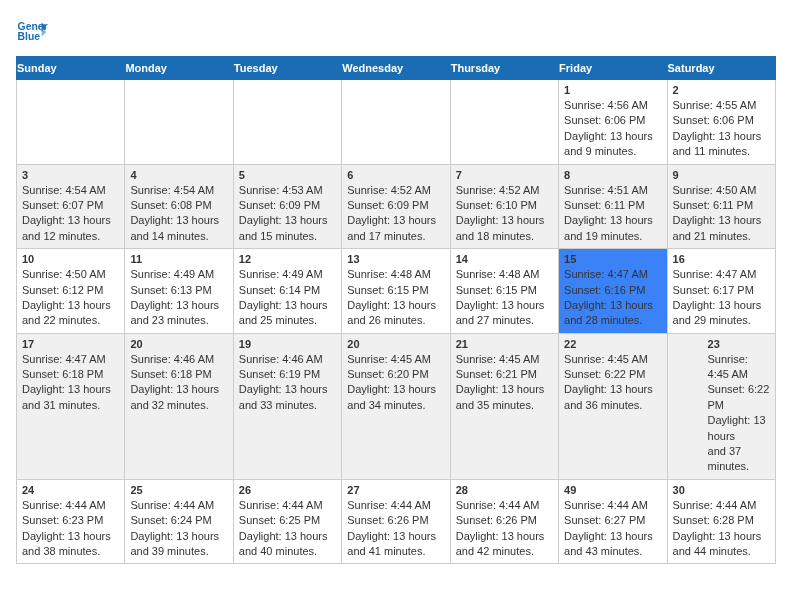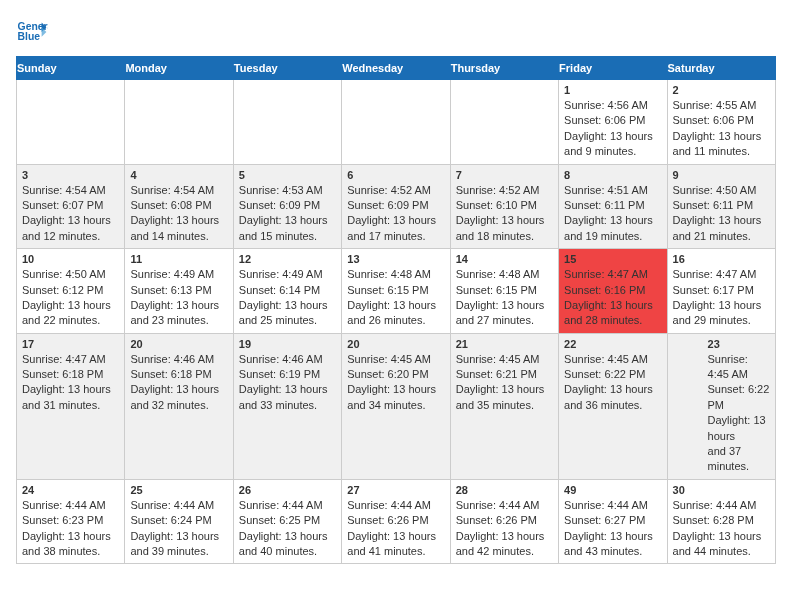--- a/index.html
+++ b/index.html
@@ -170,21 +170,21 @@
           <div class="day-info">Sunrise: 4:49 AM<br>Sunset: 6:14 PM<br>Daylight: 13 hours<br>and 25 minutes.</div>
         </td>
         <td style="background-color: rgb(255, 255, 255);">
           <div class="day-num">13</div>
           <div class="day-info">Sunrise: 4:48 AM<br>Sunset: 6:15 PM<br>Daylight: 13 hours<br>and 26 minutes.</div>
         </td>
         <td style="background-color: rgb(255, 255, 255);">
           <div class="day-num">14</div>
           <div class="day-info">Sunrise: 4:48 AM<br>Sunset: 6:15 PM<br>Daylight: 13 hours<br>and 27 minutes.</div>
         </td>
-        <td style="background-color: #ef4444;">
+        <td style="background-color: #3b82f6;">
           <div class="day-num">15</div>
           <div class="day-info">Sunrise: 4:47 AM<br>Sunset: 6:16 PM<br>Daylight: 13 hours<br>and 28 minutes.</div>
         </td>
         <td style="background-color: rgb(255, 255, 255);">
           <div class="day-num">16</div>
           <div class="day-info">Sunrise: 4:47 AM<br>Sunset: 6:17 PM<br>Daylight: 13 hours<br>and 29 minutes.</div>
         </td>
       </tr>
       <tr>
         <td style="background-color: rgb(240, 240, 240);">

